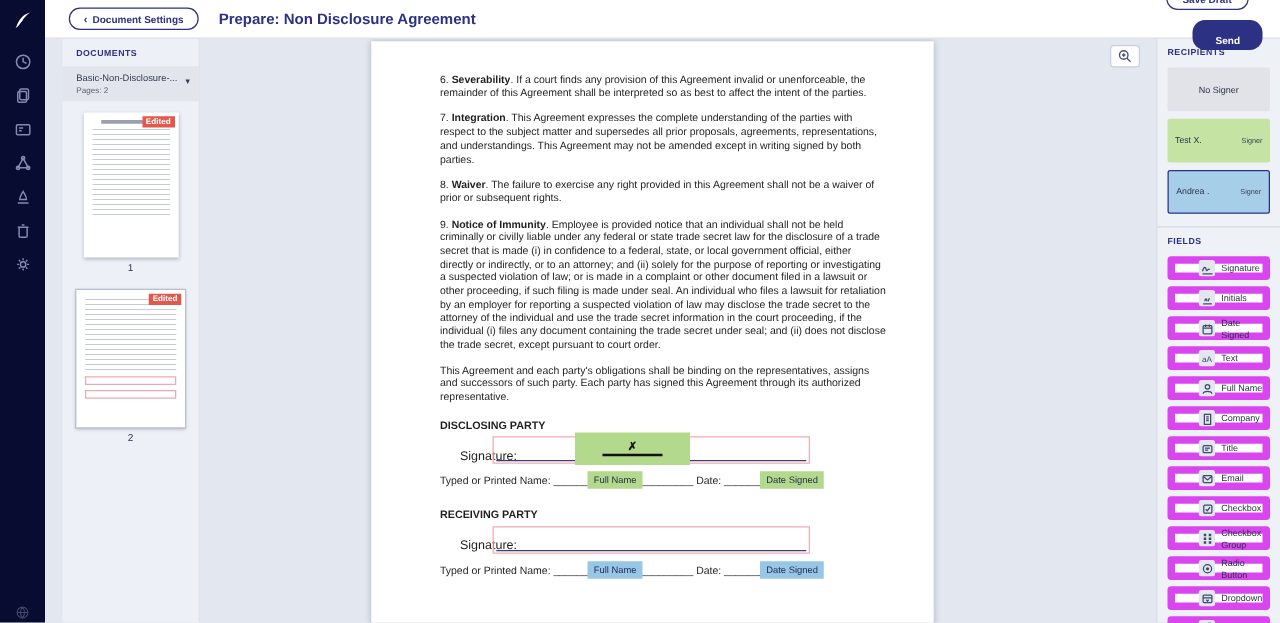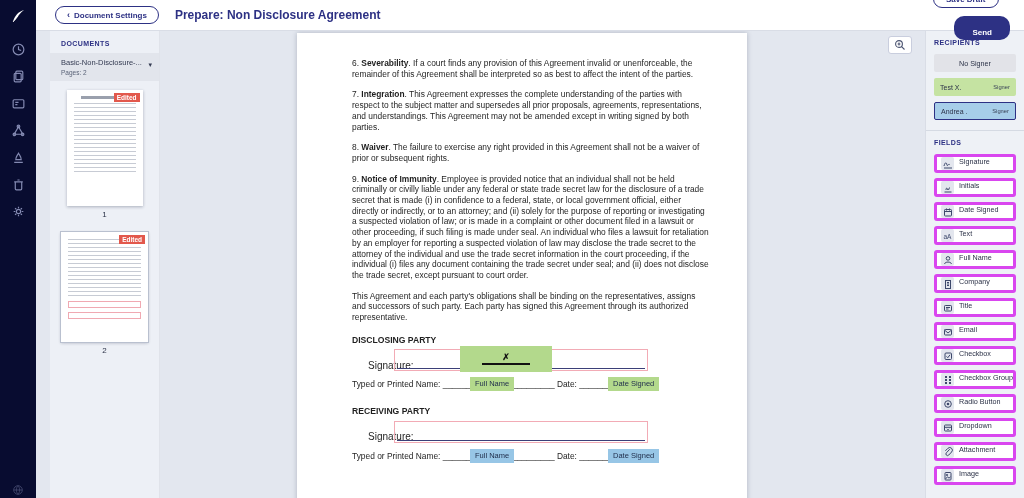--- a/index.html
+++ b/index.html
@@ -81,30 +81,30 @@
     font-size:7.5px; color:#22304d; z-index:2; cursor:pointer; }
   .chip.green { background:var(--field-green); }
   .chip.blue { background:var(--field-blue); }
   .chip.name-chip { left:118px; }
   .chip.date-chip { left:256px; }
 
   
   .sidebar { position:absolute; right:0; top:31px; width:99px; bottom:0; background:#eef1f6;
     border-left:1px solid #d9dde6; padding:8px; z-index:20; }
   .sidebar .panel-header { padding:0; margin-bottom:8px; }
-  .recipient { height:18px; border-radius:2px; margin-bottom:6px; display:flex; align-items:center;
+  .recipient { height:35px; border-radius:2px; margin-bottom:6px; display:flex; align-items:center;
     padding:0 6px; cursor:pointer; font-size:7px; color:#2c3348; }
   .recipient.no-signer { background:#e2e3e8; justify-content:center; font-size:7.2px; }
   .recipient.r-green { background:var(--rec-green); justify-content:space-between; }
   .recipient.r-blue { background:var(--rec-blue); justify-content:space-between;
     border:1.5px solid var(--navy); }
   .recipient .role { font-size:5.8px; color:#3a4458; }
   .fields-divider { border-top:1px solid #d5dae3; margin:10px -8px 8px -8px; }
-  .field-btn { height:19px; background:#fff; border:3px solid #d946ef; border-radius:3px;
-    margin-bottom:5px; display:flex; padding-left:4px; cursor:pointer; }
+  .field-btn { height:19px; background:#fff; border:6px solid #d946ef; border-radius:3px;
+    margin-bottom:5px; display:flex; align-items:center; padding-left:19px; cursor:pointer; }
   .field-icon-box { width:13px; height:13px; background:#e3e6ee; border-radius:2px;
     display:flex; align-items:center; justify-content:center; margin-right:5px; flex:none; }
   .field-label { font-size:7.2px; color:#2b3147; }
 
   svg { display:block; }
 </style>
 </head>
 <body>
 
 <div class="rail">

